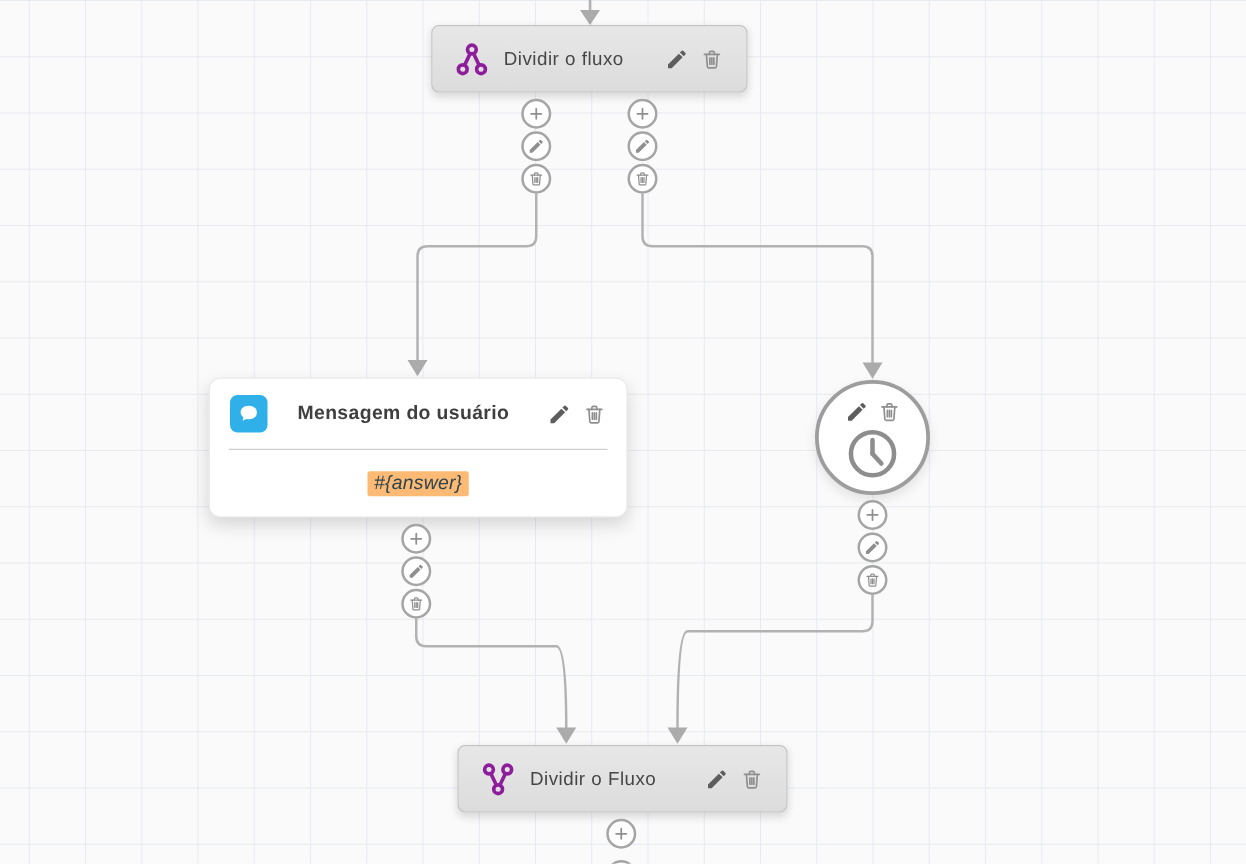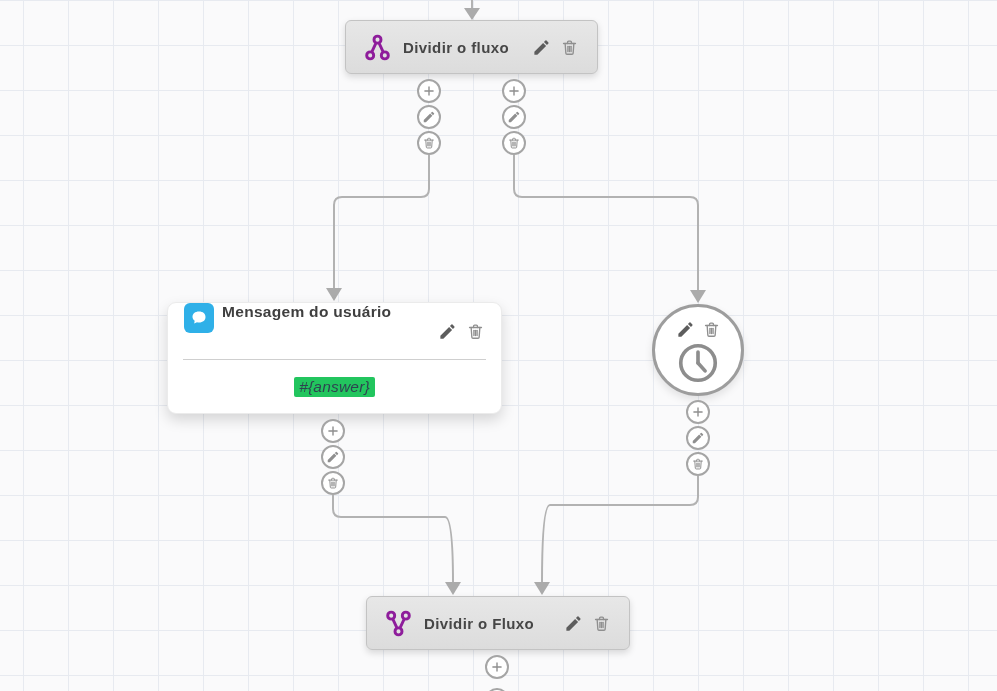--- a/index.html
+++ b/index.html
@@ -19,41 +19,41 @@
   .wires path{stroke:#b2b2b2;stroke-width:2;fill:none;}
   .wires polygon{fill:#ababab;}
 
   .gray-node{
     position:absolute;height:54px;box-sizing:border-box;
     background:linear-gradient(#e7e7e7,#dcdcdc);
     border:1px solid #c3c3c3;border-radius:6px;
     box-shadow:0 3px 7px rgba(0,0,0,0.14);
     display:flex;align-items:center;padding:0 18px;gap:12px;
   }
-  .node-label{font-weight:700;font-size:15px;color:#464646;letter-spacing:0.4px;white-space:nowrap;}
+  .node-label{font-weight:400;font-size:15px;color:#464646;letter-spacing:0.4px;white-space:nowrap;}
   .hdr-actions{margin-left:auto;display:flex;align-items:center;gap:9px;}
   .icon18{width:19px;height:19px;display:block;}
   .icon26{width:27px;height:27px;display:block;}
 
   .card{
     position:absolute;left:167px;top:302px;width:335px;height:112px;box-sizing:border-box;
     background:#ffffff;border:1px solid #ebebeb;border-radius:9px;
     box-shadow:0 6px 14px rgba(0,0,0,0.15);
   }
-  .card-header{height:56px;display:flex;padding:0 16px;gap:8px;}
+  .card-header{height:56px;display:flex;align-items:center;padding:0 16px;gap:24px;}
   .chat-badge{
     width:30px;height:30px;border-radius:6px;background:#2fb0e8;
     display:flex;align-items:center;justify-content:center;flex:none;
   }
   .card-title{font-weight:700;font-size:15.5px;color:#3f3f3f;letter-spacing:0.3px;white-space:nowrap;}
   .card-divider{border-top:1px solid #cfcfcf;margin:0 15px;}
   .card-body{height:54px;display:flex;align-items:center;justify-content:center;}
   .var-chip{
     font-style:italic;font-size:15.5px;color:#2e4450;
-    background:#22c55e;padding:1px 5px;border-radius:2px;letter-spacing:0.2px;
+    background:#fdba74;padding:1px 5px;border-radius:2px;letter-spacing:0.2px;
   }
 
   .circle-node{
     position:absolute;left:652px;top:304px;width:92px;height:92px;box-sizing:border-box;
     background:#fff;border:3px solid #9d9d9d;border-radius:50%;
     box-shadow:0 4px 9px rgba(0,0,0,0.10);
     display:flex;flex-direction:column;align-items:center;padding-top:13px;
   }
   .circle-node .row{display:flex;gap:7px;align-items:center;}
   .clock-wrap{margin-top:1px;}

